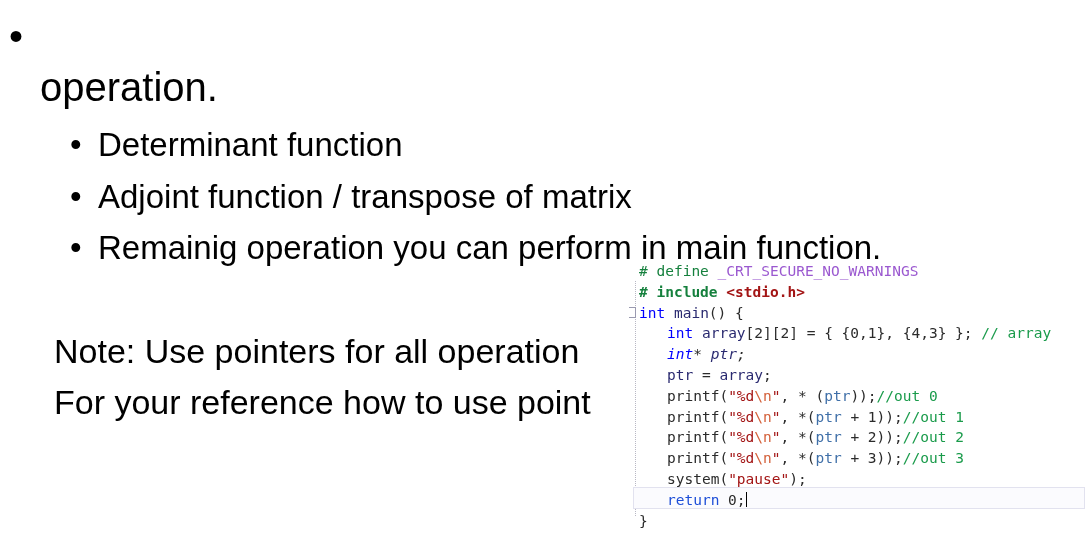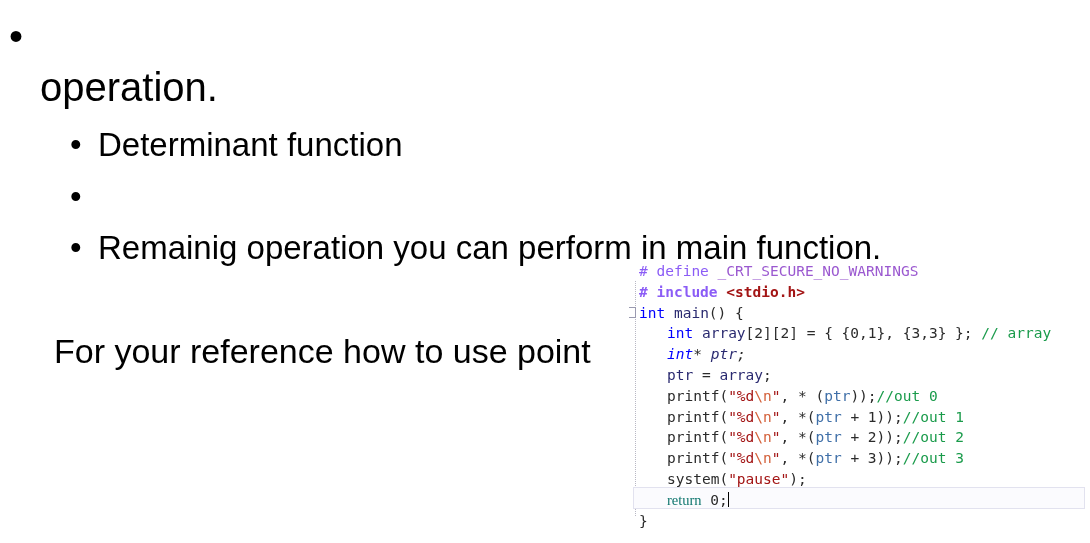--- a/index.html
+++ b/index.html
@@ -137,25 +137,25 @@
   
   .caret {
     display: inline-block;
     width: 1px;
     height: 15px;
     background: #000;
     vertical-align: -2px;
   }
 
   
-  .t-pre     { color: #8b5cf6; text-align: center; }
+  .t-pre     { color: #15803d; text-align: center; }
   .t-macro   { color: #9b59d0; }
   .t-inc     { color: #a31515; }
   .t-kw      { color: #0000ff; }
-  .t-kw2     { color: #0f766e; font-family: Liberation Serif, serif; }
+  .t-kw2     { color: #1d4ed8; }
   .t-plain   { color: #2b2b2b; }
   .t-ident   { color: #2a2a70; }
   .t-var     { color: #3f6fa8; }
   .t-str     { color: #a31515; }
   .t-esc     { color: #d4603a; }
   .t-cmt     { color: #1a9b4b; }
   .t-num     { color: #2b2b2b; }
   .t-punct   { color: #2b2b2b; }
 </style>
 </head>
@@ -171,39 +171,41 @@
     <span>operation.</span>
   </div>
 
   <div id="b2" class="bullet-l2">
     <span class="dot">•</span>
     <span>Determinant function</span>
   </div>
 
   <div id="b3" class="bullet-l2">
     <span class="dot">•</span>
+    <span>Adjoint function / transpose of matrix</span>
   </div>
 
   <div id="b4" class="bullet-l2">
     <span class="dot">•</span>
     <span>Remainig operation you can perform in main function.</span>
   </div>
 
   <div id="note-block">
+    <div class="note-line">Note: Use pointers for all operation</div>
     <div class="note-line">For your reference how to use point</div>
   </div>
 
   <div id="code-shot">
     <div id="indent-guide"></div>
     <div id="current-line"></div>
     <div id="code-lines">
         <div class="code-line" style="top: 2px;"><span class="cl-text" style="padding-left: 12px;"><span class="t-pre"># define </span><span class="t-macro">_CRT_SECURE_NO_WARNINGS</span></span></div>
         <div class="code-line" style="top: 22.8px;"><span class="cl-text" style="padding-left: 12px; font-weight: bold;"><span class="t-pre"># include </span><span class="t-inc">&lt;stdio.h&gt;</span></span></div>
         <div class="code-line" style="top: 43.6px;"><span class="fold" style="top: 4px;"></span><span class="cl-text" style="padding-left: 12px;"><span class="t-kw">int</span><span class="t-plain"> </span><span class="t-ident">main</span><span class="t-punct">() {</span></span></div>
-        <div class="code-line" style="top: 64.4px;"><span class="cl-text" style="padding-left: 40px;"><span class="t-kw">int</span><span class="t-plain"> </span><span class="t-ident">array</span><span class="t-punct">[2][2] = { {0,1}, {3,3} }; </span><span class="t-cmt">// array</span></span></div>
+        <div class="code-line" style="top: 64.4px;"><span class="cl-text" style="padding-left: 40px;"><span class="t-kw">int</span><span class="t-plain"> </span><span class="t-ident">array</span><span class="t-punct">[2][2] = { {0,1}, {4,3} }; </span><span class="t-cmt">// array</span></span></div>
         <div class="code-line" style="top: 85.2px;"><span class="cl-text" style="padding-left: 40px; font-style: italic;"><span class="t-kw">int</span><span class="t-punct">* </span><span class="t-ident">ptr</span><span class="t-punct">;</span></span></div>
         <div class="code-line" style="top: 106px;"><span class="cl-text" style="padding-left: 40px;"><span class="t-ident">ptr</span><span class="t-punct"> = </span><span class="t-ident">array</span><span class="t-punct">;</span></span></div>
         <div class="code-line" style="top: 126.8px;"><span class="cl-text" style="padding-left: 40px;"><span class="t-plain">printf</span><span class="t-punct">(</span><span class="t-str">"%d</span><span class="t-esc">\n</span><span class="t-str">"</span><span class="t-punct">, * (</span><span class="t-var">ptr</span><span class="t-punct">));</span><span class="t-cmt">//out 0</span></span></div>
         <div class="code-line" style="top: 147.6px;"><span class="cl-text" style="padding-left: 40px;"><span class="t-plain">printf</span><span class="t-punct">(</span><span class="t-str">"%d</span><span class="t-esc">\n</span><span class="t-str">"</span><span class="t-punct">, *(</span><span class="t-var">ptr</span><span class="t-punct"> + 1));</span><span class="t-cmt">//out 1</span></span></div>
         <div class="code-line" style="top: 168.4px;"><span class="cl-text" style="padding-left: 40px;"><span class="t-plain">printf</span><span class="t-punct">(</span><span class="t-str">"%d</span><span class="t-esc">\n</span><span class="t-str">"</span><span class="t-punct">, *(</span><span class="t-var">ptr</span><span class="t-punct"> + 2));</span><span class="t-cmt">//out 2</span></span></div>
         <div class="code-line" style="top: 189.2px;"><span class="cl-text" style="padding-left: 40px;"><span class="t-plain">printf</span><span class="t-punct">(</span><span class="t-str">"%d</span><span class="t-esc">\n</span><span class="t-str">"</span><span class="t-punct">, *(</span><span class="t-var">ptr</span><span class="t-punct"> + 3));</span><span class="t-cmt">//out 3</span></span></div>
         <div class="code-line" style="top: 210px;"><span class="cl-text" style="padding-left: 40px;"><span class="t-plain">system</span><span class="t-punct">(</span><span class="t-str">"pause"</span><span class="t-punct">);</span></span></div>
         <div class="code-line" style="top: 230.8px;"><span class="cl-text" style="padding-left: 40px;"><span class="t-kw2">return</span><span class="t-num"> 0;</span><span class="caret"></span></span></div>
         <div class="code-line" style="top: 251.6px;"><span class="cl-text" style="padding-left: 12px;"><span class="t-punct">}</span></span></div>
       </div>

